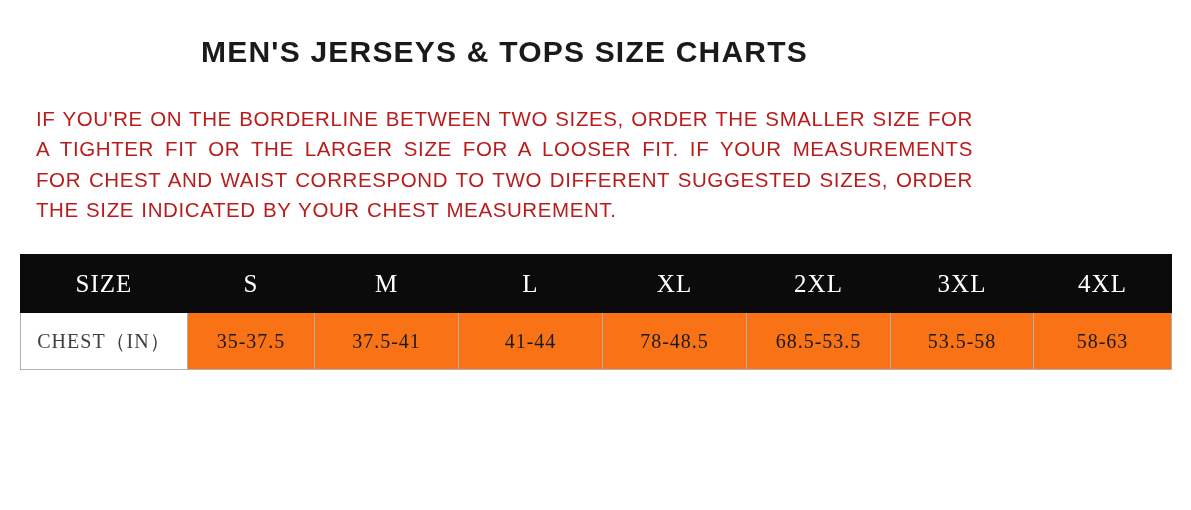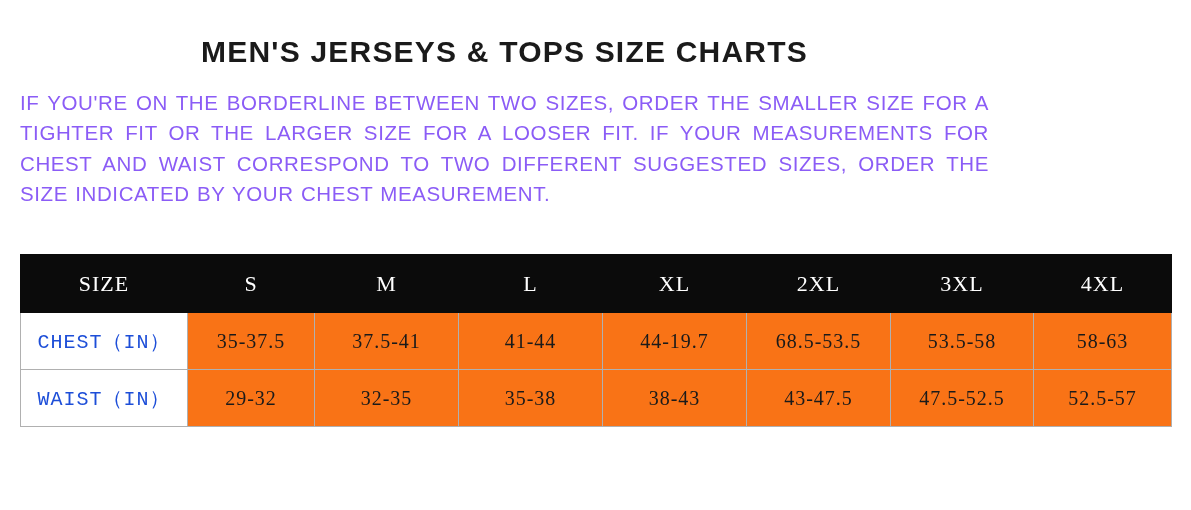--- a/index.html
+++ b/index.html
@@ -25,25 +25,25 @@
     font-weight: bold;
     font-size: 30px;
     color: #1a1a1a;
     letter-spacing: 1.2px;
     margin: 0;
     padding-top: 34px;
     padding-bottom: 0;
     line-height: 1.2;
   }
   .intro {
-    margin: 0;
+    margin: 16px;
     padding: 18px 20px 0 20px;
     font-family: "Liberation Sans", sans-serif;
     font-size: 20.5px;
-    color: #8b5cf6;
+    color: #b91c1c;
     letter-spacing: 0.6px;
     line-height: 1.48;
     text-align: justify;
     text-justify: inter-word;
     word-spacing: 1px;
   }
   .table-wrap {
     position: absolute;
     left: 20px;
     top: 254px;
@@ -65,31 +65,30 @@
     height: 57px;
     padding: 0 4px;
     box-sizing: border-box;
   }
   table.size-chart thead th {
     background: #0b0b0b;
     color: #ffffff;
     border: 1px solid #0b0b0b;
     font-weight: normal;
     height: 58px;
-    font-size: 22px;
+    font-size: 25px;
     margin-top: 40px;
   }
   table.size-chart tbody td {
     background: #f97316;
     color: #1a1a1a;
   }
   table.size-chart tbody td.rowlabel {
     background: #ffffff;
-    color: #1d4ed8;
-    font-family: Liberation Mono, monospace;
+    color: #404040;
   }
   col.c0 { width: 167px; }
   col.c1 { width: 127px; }
   col.c2 { width: 144px; }
   col.c3 { width: 144px; }
   col.c4 { width: 144px; }
   col.c5 { width: 144px; }
   col.c6 { width: 143px; }
   col.c7 { width: 138px; }
 </style>
@@ -125,32 +124,22 @@
           <th>3XL</th>
           <th>4XL</th>
         </tr>
       </thead>
       <tbody>
         <tr>
           <td class="rowlabel">CHEST（IN）</td>
           <td>35-37.5</td>
           <td>37.5-41</td>
           <td>41-44</td>
-          <td>44-19.7</td>
+          <td>78-48.5</td>
           <td>68.5-53.5</td>
           <td>53.5-58</td>
           <td>58-63</td>
-        </tr>
-        <tr>
-          <td class="rowlabel">WAIST（IN）</td>
-          <td>29-32</td>
-          <td>32-35</td>
-          <td>35-38</td>
-          <td>38-43</td>
-          <td>43-47.5</td>
-          <td>47.5-52.5</td>
-          <td>52.5-57</td>
         </tr>
       </tbody>
     </table>
   </div>
 
 </div>
 
 </body></html>

